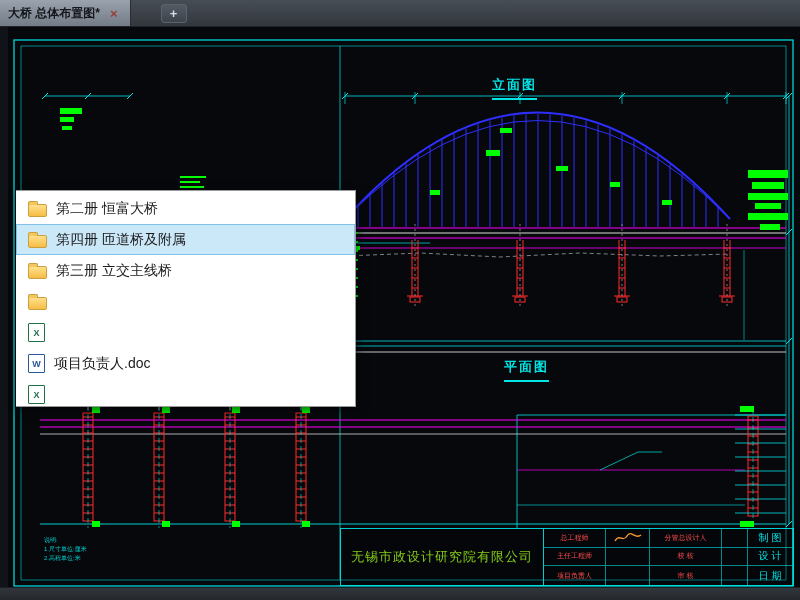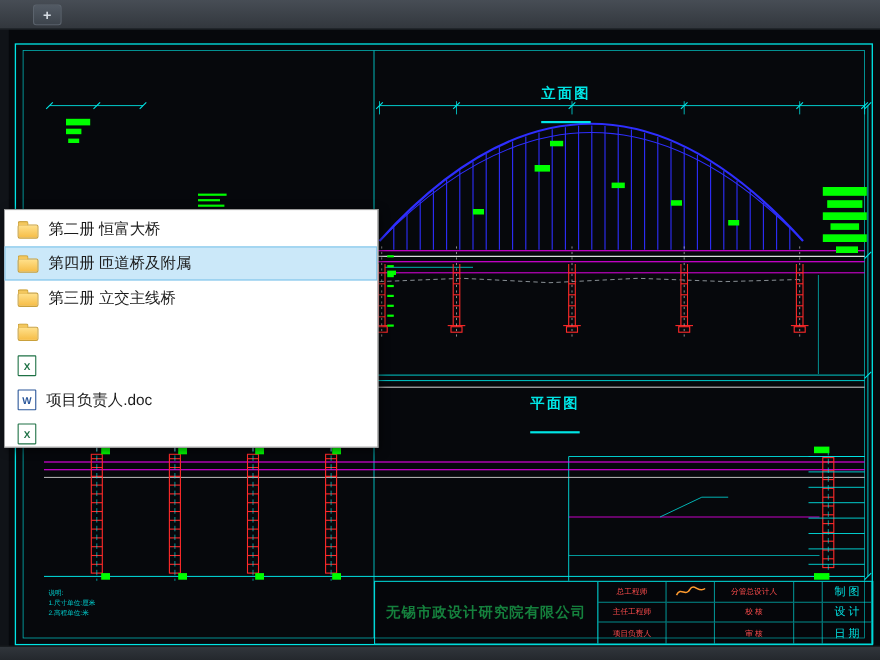--- a/index.html
+++ b/index.html
@@ -24,56 +24,56 @@
   .newtab{
     margin:4px 0 0 30px;width:24px;height:17px;border-radius:3px;
     background:linear-gradient(#525a64,#3d444c);border:1px solid #5b636d;
     color:#d6dce3;font-size:13px;font-weight:bold;display:flex;
     align-items:center;justify-content:center;cursor:pointer;
   }
   
   #cad{position:absolute;top:0;left:0;z-index:1}
   .cad-label{
     position:absolute;z-index:5;color:#00e5e5;font-weight:bold;
-    font-size:13px;letter-spacing:2px;padding-bottom:18px;
+    font-size:13px;letter-spacing:2px;padding-bottom:6px;
     border-bottom:2px solid #00e5e5;line-height:1.1;
   }
   .notes{
     position:absolute;left:44px;top:536px;z-index:5;color:#00cfcf;
     font-size:6px;line-height:9px;white-space:nowrap;
   }
   .notes span{display:block}
   
   .titleblock{
     position:absolute;left:340px;top:528px;width:454px;height:58px;z-index:5;
     border:1px solid rgba(0,229,229,.9);display:flex;box-sizing:border-box;
     background:rgba(0,0,0,.15);
   }
   .tb-company{
     flex:0 0 202px;display:flex;align-items:center;justify-content:center;
-    color:#15803d;font-weight:bold;font-size:13px;letter-spacing:1px;
+    color:#84cc16;font-weight:normal;font-size:13px;letter-spacing:1px;
     border-right:1px solid rgba(0,229,229,.9);
   }
   .tb-grid{
     flex:1;display:grid;
     grid-template-columns:62px 44px 72px 26px auto;
     grid-auto-rows:1fr;
   }
   .tb-cell{
     border-right:1px solid rgba(0,229,229,.6);
     border-bottom:1px solid rgba(0,229,229,.6);
     display:flex;align-items:center;justify-content:center;
     font-size:7px;overflow:hidden;white-space:nowrap;
   }
   .tb-grid .tb-cell:nth-last-child(-n+5){border-bottom:none}
   .tb-cell.red{color:#ff4d4d}
   .tb-cell.cyan{color:#00e5e5;font-size:10px}
   
   .popup{
-    position:absolute;left:4px;top:190px;width:340px;height:217px;z-index:20;
+    position:absolute;left:16px;top:190px;width:340px;height:217px;z-index:20;
     background:#ffffff;border:1px solid #9b9b9b;border-left:none;
     box-shadow:2px 3px 8px rgba(0,0,0,.55);overflow:hidden;box-sizing:border-box;
     padding-top:2px;
   }
   .row{
     height:31px;display:flex;align-items:center;gap:9px;padding:0 8px 0 12px;
     font-size:14px;color:#1b1b1b;cursor:pointer;box-sizing:border-box;
   }
   .row.selected{background:#cbe8f9;outline:1px solid #7fc3ea;outline-offset:-1px}
   
@@ -370,21 +370,21 @@
       <rect x="162" y="521" width="8" height="6" fill="#00ff00"></rect>
       <rect x="232" y="521" width="8" height="6" fill="#00ff00"></rect>
       <rect x="302" y="521" width="8" height="6" fill="#00ff00"></rect>
       <rect x="740" y="406" width="14" height="6" fill="#00ff00"></rect>
       <rect x="740" y="521" width="14" height="6" fill="#00ff00"></rect>
       <rect x="352" y="246" width="8" height="4" fill="#00ff00"></rect>
     </g>
 </svg>
 
 <span class="cad-label" style="left:492px;top:78px">立面图</span>
-<span class="cad-label" style="left:482px;top:360px">平面图</span>
+<span class="cad-label" style="left:504px;top:360px">平面图</span>
 
 <div class="notes">
   <span>说明:</span>
   <span>1.尺寸单位:厘米</span>
   <span>2.高程单位:米</span>
 </div>
 
 <div class="titleblock">
   <div class="tb-company">无锡市政设计研究院有限公司</div>
   <div class="tb-grid">
@@ -434,16 +434,20 @@
   <div class="row">
     <span class="doc-icon word">W</span>
     <span>项目负责人.doc</span>
   </div>
   <div class="row">
     <span class="doc-icon excel">X</span>
   </div>
 </div>
 
 <div class="tabbar">
+  <div class="tab">
+    <span>大桥 总体布置图*</span>
+    <span class="tab-close">×</span>
+  </div>
   <div class="newtab">+</div>
 </div>
 
 <div class="statusbar"></div>
 
 </body></html>

